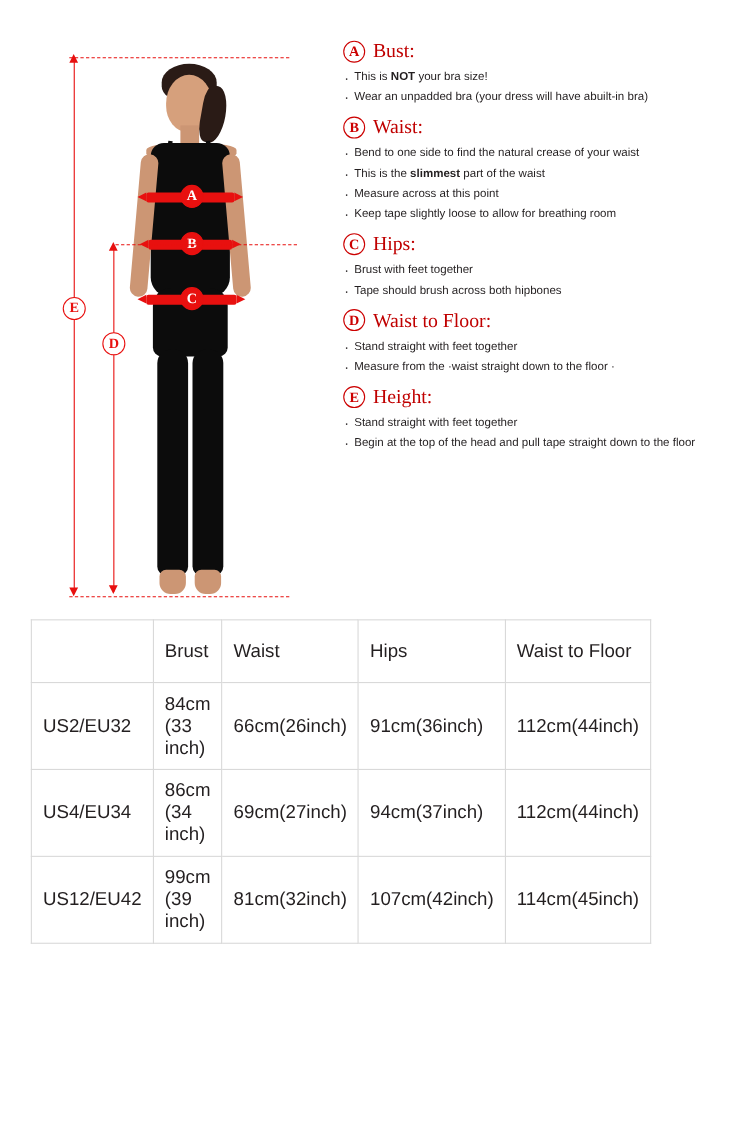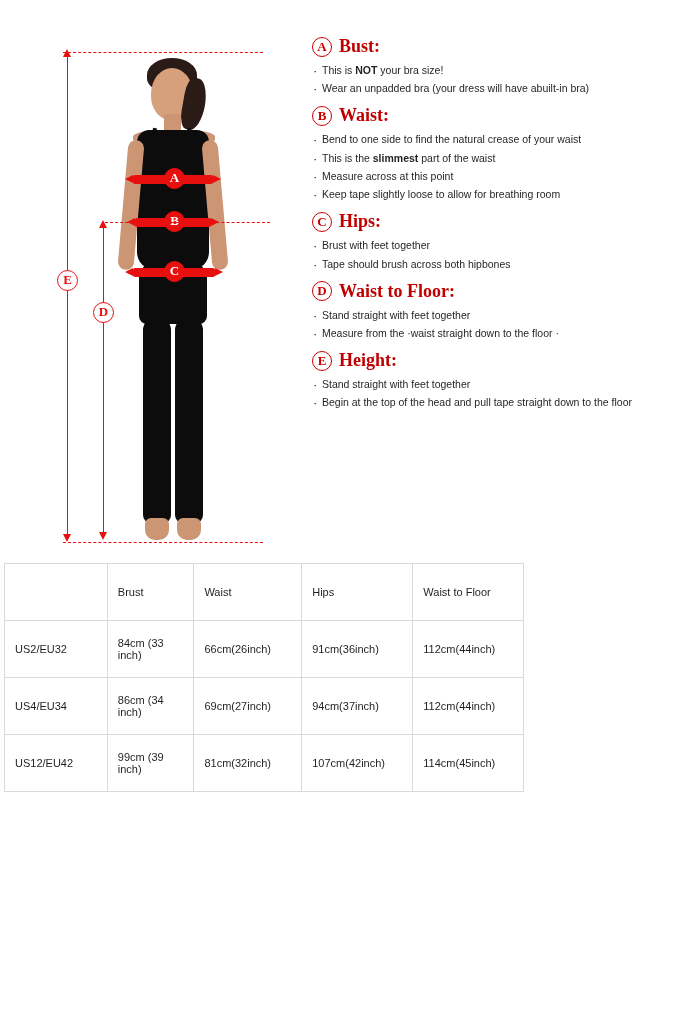--- a/index.html
+++ b/index.html
@@ -186,21 +186,21 @@
     font-family: "Liberation Serif", serif;
     font-weight: bold;
     font-size: 13px;
     line-height: 17px;
     text-align: center;
     flex: 0 0 auto;
   }
   .sec-title {
     color: #c00000;
     font-family: "Liberation Serif", serif;
-    font-weight: bold;
+    font-weight: normal;
     font-size: 18px;
   }
   .bullet {
     color: #231f20;
     font-size: 10.5px;
     line-height: 1.45;
     padding-left: 10px;
     position: relative;
     margin-bottom: 3px;
   }
@@ -209,24 +209,24 @@
     position: absolute;
     left: 1px; top: -1px;
     font-size: 13px;
     color: #231f20;
   }
   .bullet b { font-weight: bold; }
 
   
   #size-table {
     position: absolute;
-    left: 4px; top: 563px;
+    left: 28px; top: 563px;
     width: 520px;
     border-collapse: collapse;
-    font-size: 11px;
+    font-size: 17px;
     color: #231f20;
   }
   #size-table td, #size-table th {
     border: 1px solid #d9d9d9;
     padding: 9px 10px;
     text-align: left;
     font-weight: normal;
     height: 57px;
     vertical-align: middle;
   }

